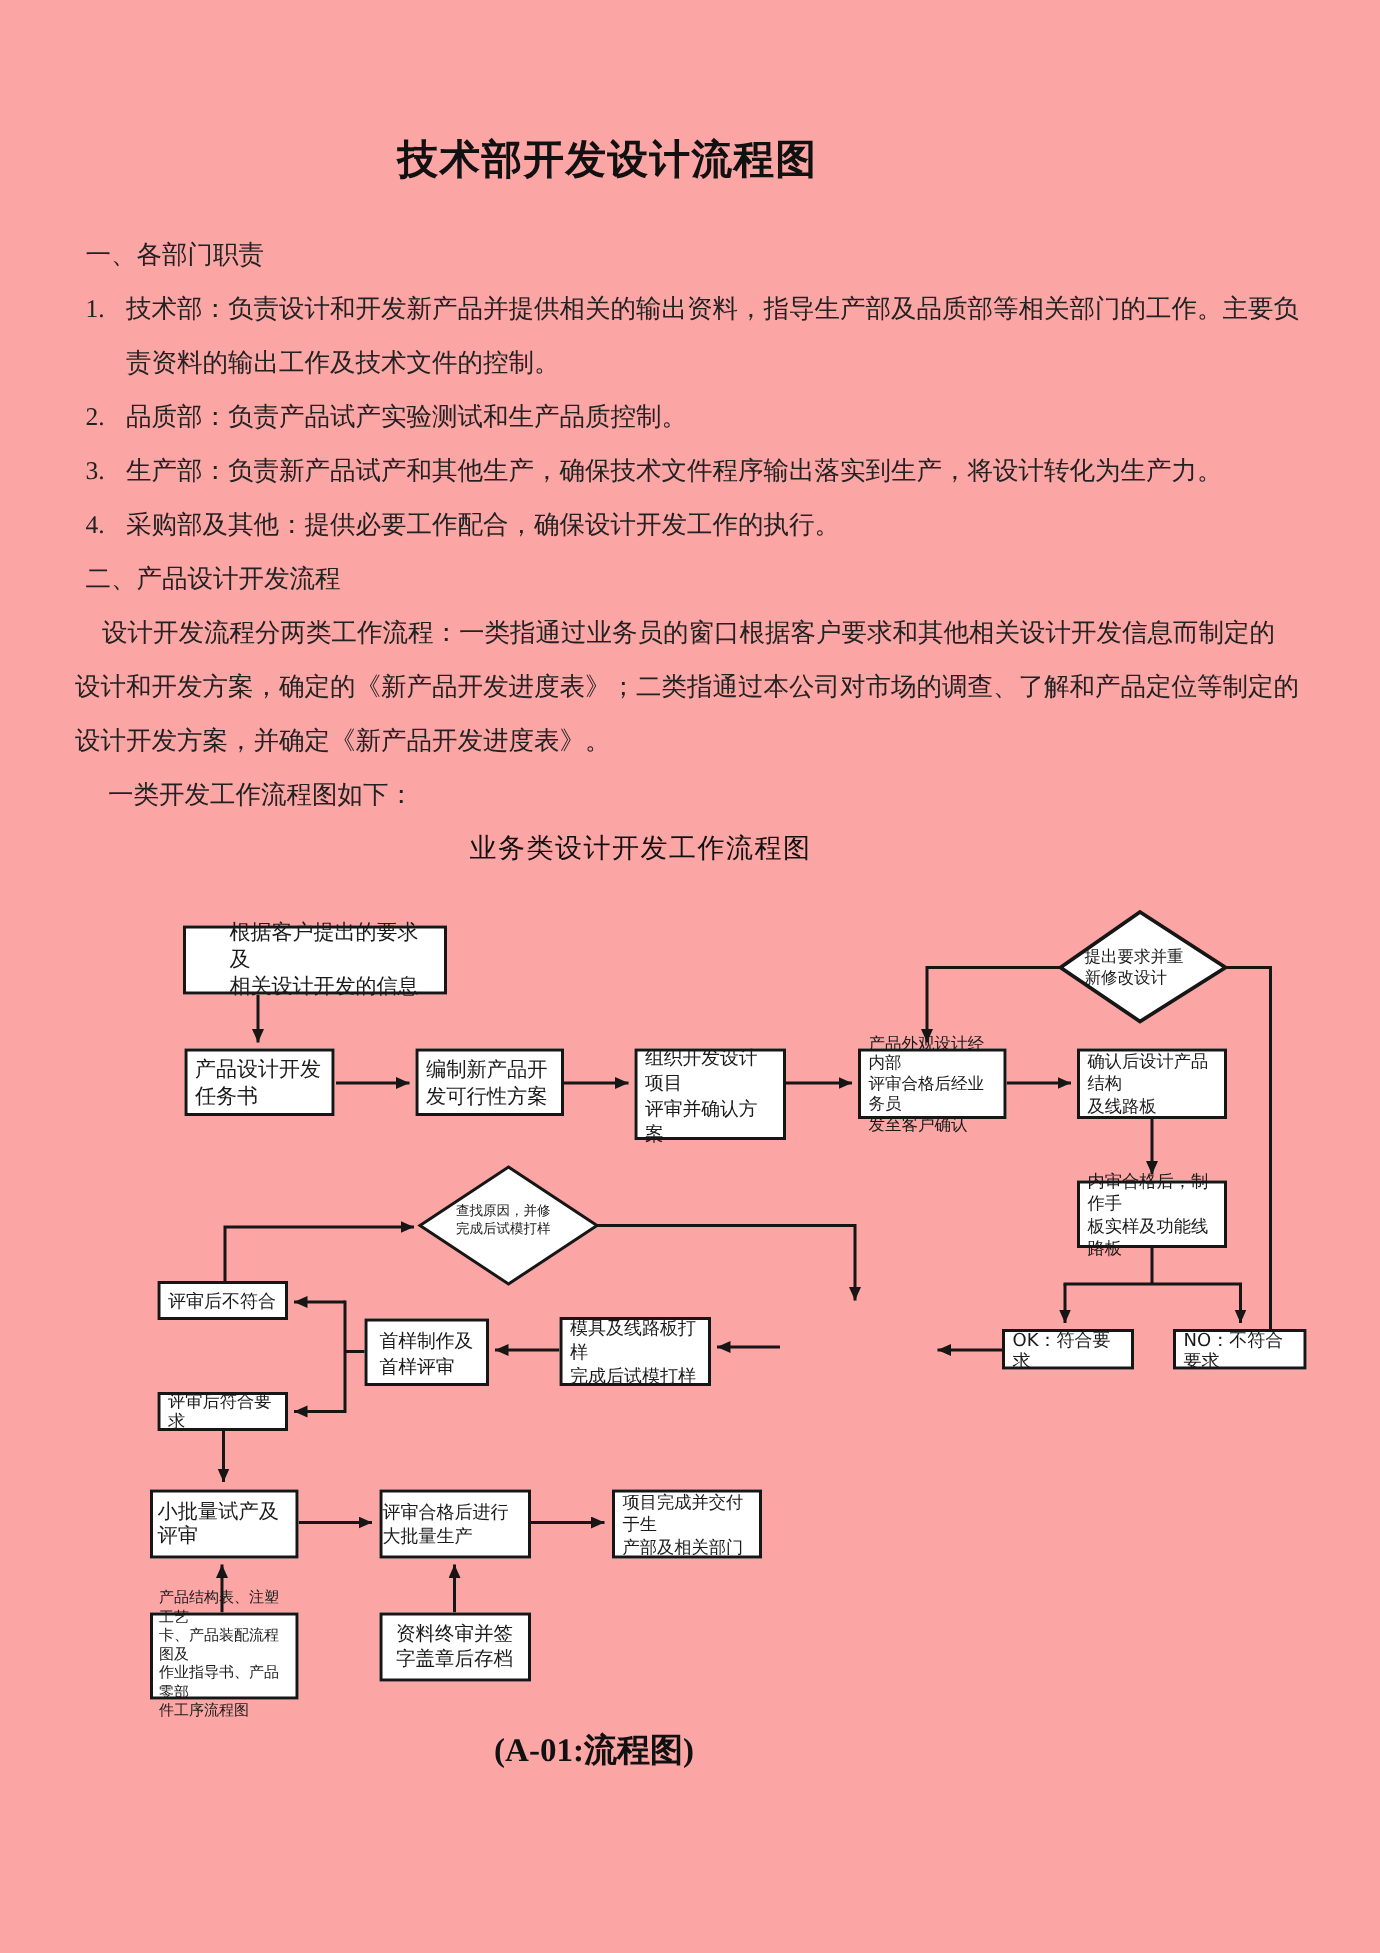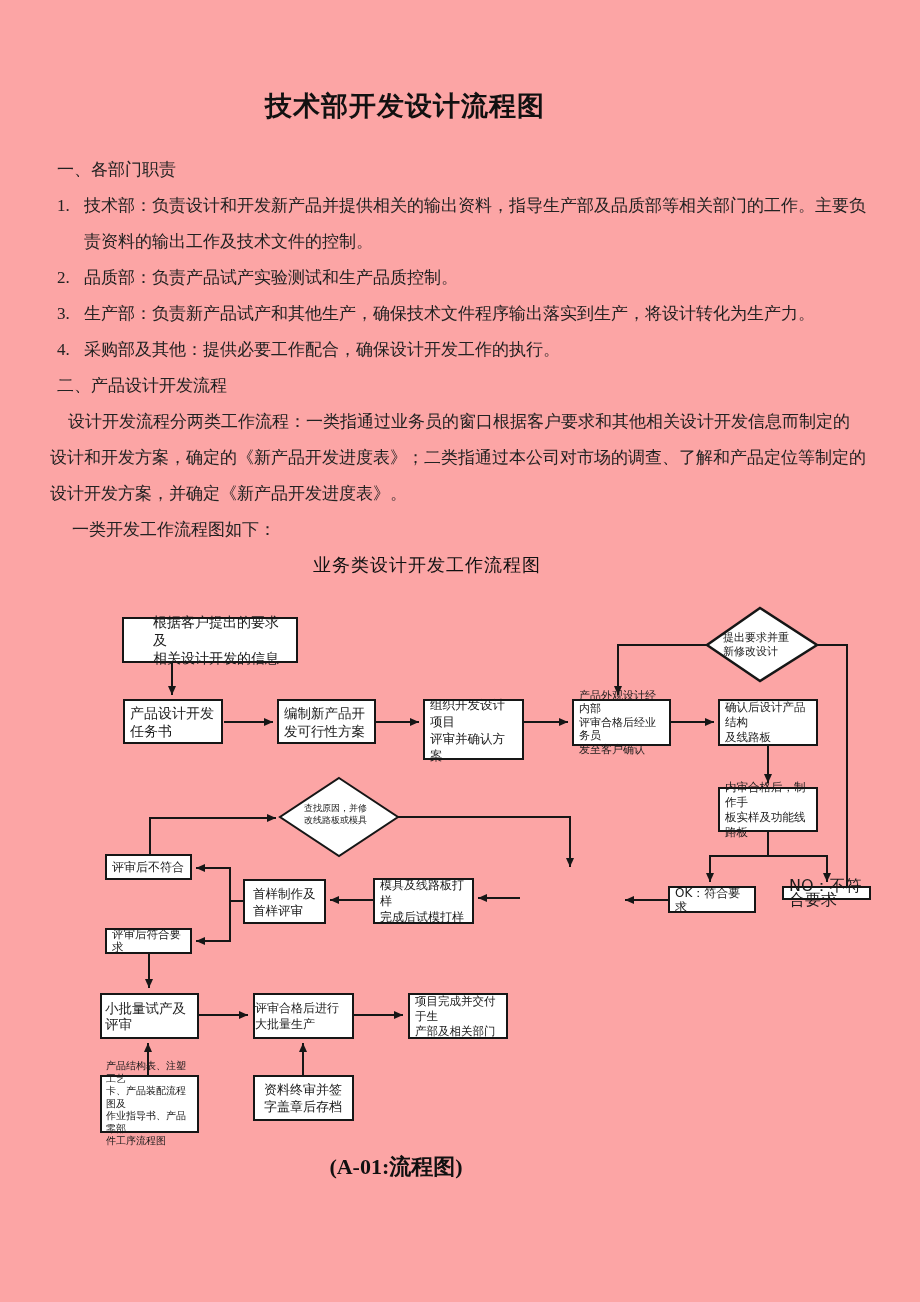--- a/index.html
+++ b/index.html
@@ -96,39 +96,39 @@
     </g>
     <g stroke="#161616" fill="#ffffff">
       <polygon points="760,608 817,645 760,681 707,645" stroke-width="2.5"></polygon>
       <polygon points="339,778 398,817 339,856 280,817" stroke-width="2"></polygon>
     </g>
   </svg>
 
   <div class="dlabel" style="left:723px;top:631px;font-size:11px;line-height:13.5px">提出要求并重
 新修改设计</div>
   <div class="dlabel" style="left:304px;top:803px;font-size:9px;line-height:11.5px">查找原因，并修
-改线路板或模具</div>
+完成后试模打样</div>
 
   <div class="fnode" style="left:122px;top:617px;width:176px;height:46px;font-size:14px;line-height:18px;padding-left:29px"><span class="lbl">根据客户提出的要求及
 相关设计开发的信息</span></div>
   <div class="fnode" style="left:123px;top:699px;width:100px;height:45px;font-size:14px;line-height:18px"><span class="lbl">产品设计开发
 任务书</span></div>
   <div class="fnode" style="left:277px;top:699px;width:99px;height:45px;font-size:13.5px;line-height:18px"><span class="lbl">编制新产品开
 发可行性方案</span></div>
   <div class="fnode" style="left:423px;top:699px;width:101px;height:61px;font-size:12.5px;line-height:17px"><span class="lbl">组织开发设计项目
 评审并确认方案</span></div>
   <div class="fnode" style="left:572px;top:699px;width:99px;height:47px;font-size:11px;line-height:13.5px"><span class="lbl">产品外观设计经内部
 评审合格后经业务员
 发至客户确认</span></div>
   <div class="fnode" style="left:718px;top:699px;width:100px;height:47px;font-size:11.5px;line-height:15px"><span class="lbl">确认后设计产品结构
 及线路板</span></div>
   <div class="fnode" style="left:718px;top:787px;width:100px;height:45px;font-size:11.5px;line-height:15px"><span class="lbl">内审合格后，制作手
 板实样及功能线路板</span></div>
   <div class="fnode" style="left:668px;top:886px;width:88px;height:27px;font-size:12px;line-height:14px"><span class="lbl">OK：符合要求</span></div>
-  <div class="fnode" style="left:782px;top:886px;width:89px;height:14px;font-size:16px;line-height:14px"><span class="lbl">NO：不符合要求</span></div>
+  <div class="fnode" style="left:782px;top:886px;width:89px;height:27px;font-size:12px;line-height:14px"><span class="lbl">NO：不符合要求</span></div>
   <div class="fnode" style="left:373px;top:878px;width:101px;height:46px;font-size:12px;line-height:16px"><span class="lbl">模具及线路板打样
 完成后试模打样</span></div>
   <div class="fnode" style="left:243px;top:879px;width:83px;height:45px;font-size:12.5px;line-height:17px;padding-left:8px"><span class="lbl">首样制作及
 首样评审</span></div>
   <div class="fnode" style="left:105px;top:854px;width:87px;height:26px;font-size:12px;line-height:13px"><span class="lbl">评审后不符合</span></div>
   <div class="fnode" style="left:105px;top:928px;width:87px;height:26px;font-size:11.5px;line-height:13px"><span class="lbl">评审后符合要求</span></div>
   <div class="fnode" style="left:100px;top:993px;width:99px;height:46px;font-size:13.5px;line-height:16px;padding-left:3px"><span class="lbl">小批量试产及评审</span></div>
   <div class="fnode" style="left:253px;top:993px;width:101px;height:46px;font-size:12px;line-height:16px;padding-left:0"><span class="lbl">评审合格后进行
 大批量生产</span></div>
   <div class="fnode" style="left:408px;top:993px;width:100px;height:46px;font-size:11.5px;line-height:15px"><span class="lbl">项目完成并交付于生

